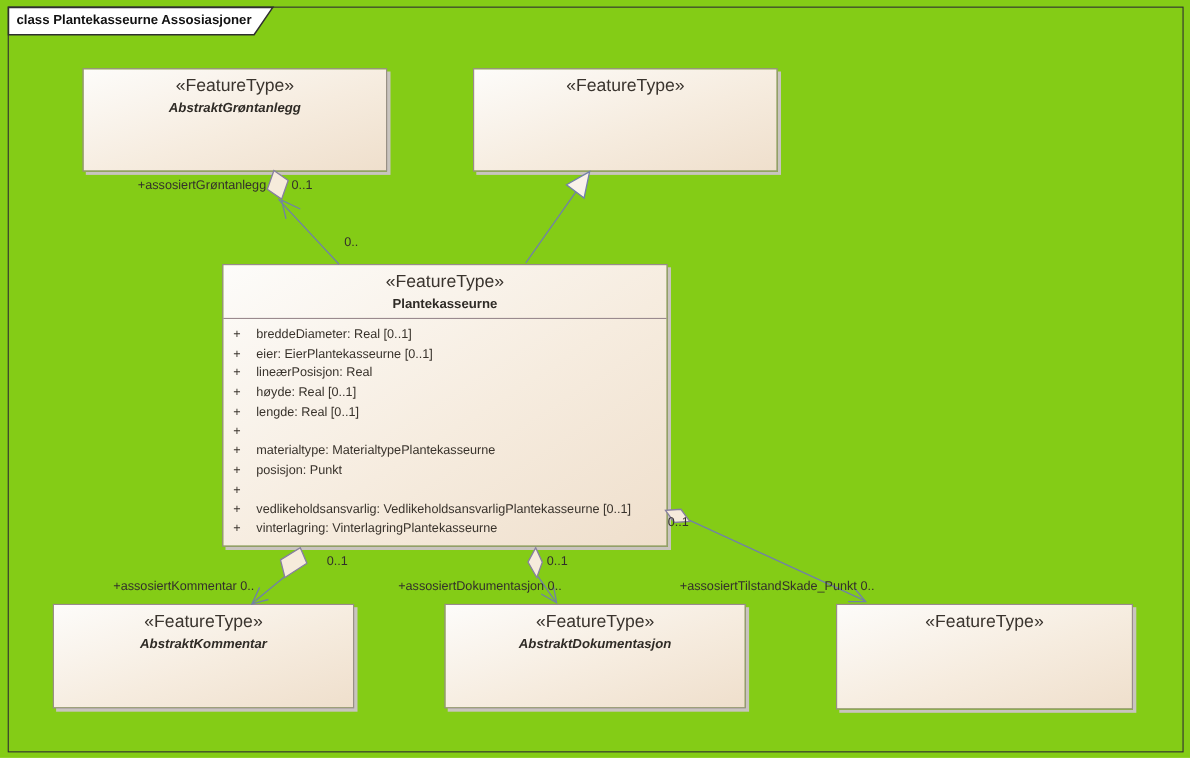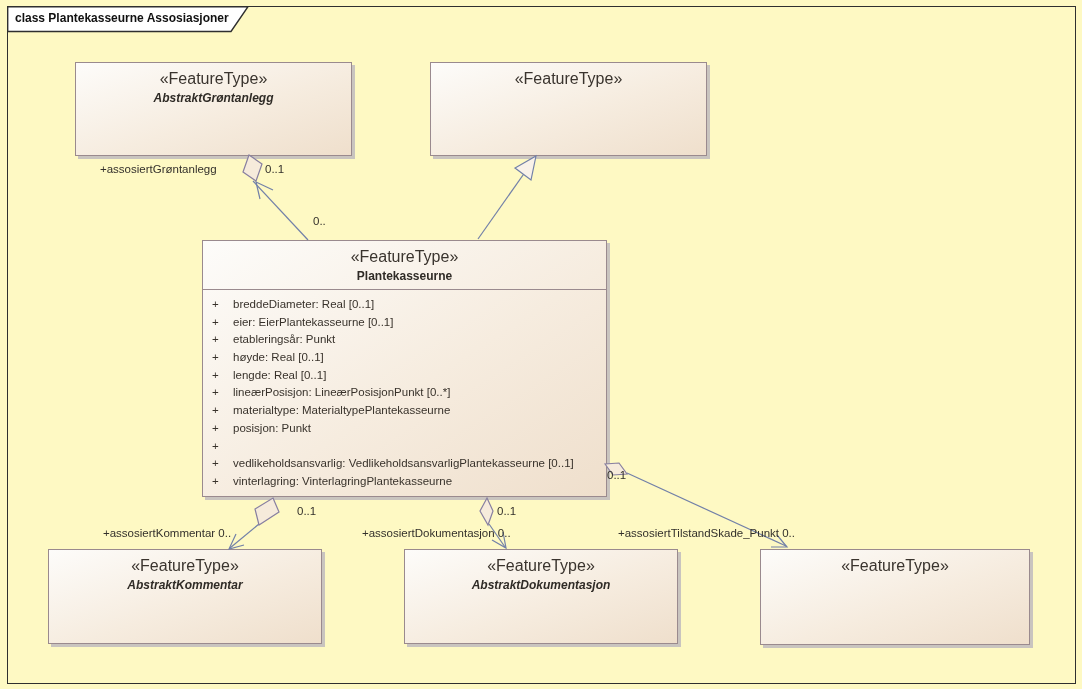--- a/index.html
+++ b/index.html
@@ -1,17 +1,17 @@
 <!DOCTYPE html>
 <html><head>
 <meta charset="utf-8">
 <style>
   html,body { margin:0; padding:0; background:#ffffff; }
   #canvas {
-    position:relative; width:1082px; height:689px; background:#fef9c3;
+    position:relative; width:1082px; height:689px; background:#84cc16;
     font-family:"Liberation Sans", sans-serif; overflow:hidden;
     color:#33302b;
   }
   #frame {
     position:absolute; left:7px; top:6px; right:6px; bottom:5px;
     border:1.5px solid #2f2f2f;
   }
   #tab-label {
     position:absolute; left:15px; top:11px; font-size:12px; font-weight:bold;
     color:#111111; white-space:nowrap; z-index:5;
@@ -100,33 +100,32 @@
       <div class="attr-row">
         <span class="attr-vis">+</span>
         <span class="attr-text">breddeDiameter: Real [0..1]</span>
       </div>
       <div class="attr-row">
         <span class="attr-vis">+</span>
         <span class="attr-text">eier: EierPlantekasseurne [0..1]</span>
       </div>
       <div class="attr-row">
         <span class="attr-vis">+</span>
-        <span class="attr-text">etableringsår: Punkt</span>
+        <span class="attr-text">lineærPosisjon: Real</span>
       </div>
       <div class="attr-row">
         <span class="attr-vis">+</span>
         <span class="attr-text">høyde: Real [0..1]</span>
       </div>
       <div class="attr-row">
         <span class="attr-vis">+</span>
         <span class="attr-text">lengde: Real [0..1]</span>
       </div>
       <div class="attr-row">
         <span class="attr-vis">+</span>
-        <span class="attr-text">lineærPosisjon: LineærPosisjonPunkt [0..*]</span>
       </div>
       <div class="attr-row">
         <span class="attr-vis">+</span>
         <span class="attr-text">materialtype: MaterialtypePlantekasseurne</span>
       </div>
       <div class="attr-row">
         <span class="attr-vis">+</span>
         <span class="attr-text">posisjon: Punkt</span>
       </div>
       <div class="attr-row">
@@ -156,21 +155,21 @@
       <div class="class-name">AbstraktDokumentasjon</div>
     </div>
   </div>
 
   <div class="box abstract" style="left:760px;top:549px;width:268px;height:94px">
     <div class="box-header">
       <div class="stereotype">«FeatureType»</div>
     </div>
   </div>
 
-  <div class="lbl" style="left:100px;top:163px;width:142px;text-align:left">+assosiertGrøntanlegg</div>
+  <div class="lbl" style="left:100px;top:163px;width:142px;text-align:right">+assosiertGrøntanlegg</div>
   <div class="lbl" style="left:265px;top:163px">0..1</div>
   <div class="lbl" style="left:313px;top:215px">0..</div>
 
   <div class="lbl" style="left:103px;top:527px">+assosiertKommentar 0..</div>
   <div class="lbl" style="left:297px;top:505px">0..1</div>
 
   <div class="lbl" style="left:362px;top:527px">+assosiertDokumentasjon 0..</div>
   <div class="lbl" style="left:497px;top:505px">0..1</div>
 
   <div class="lbl" style="left:618px;top:527px">+assosiertTilstandSkade_Punkt 0..</div>

